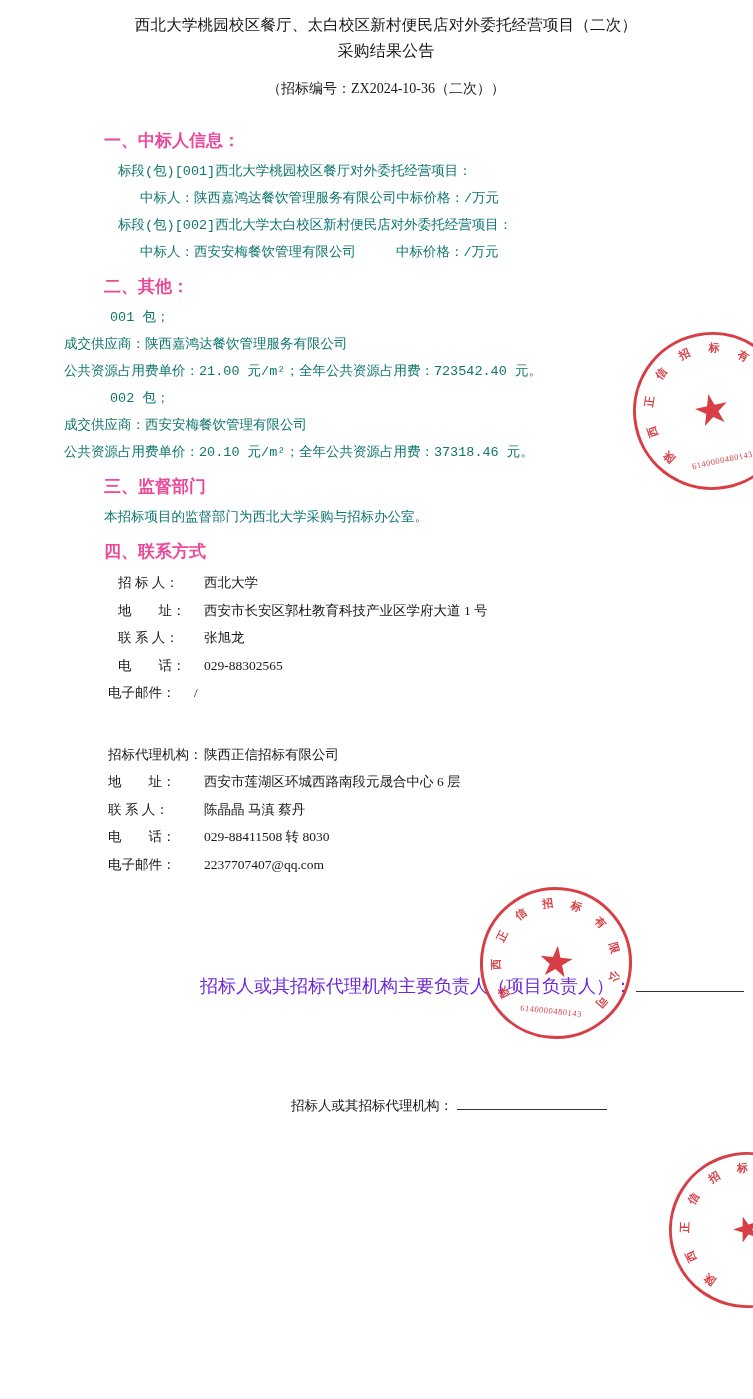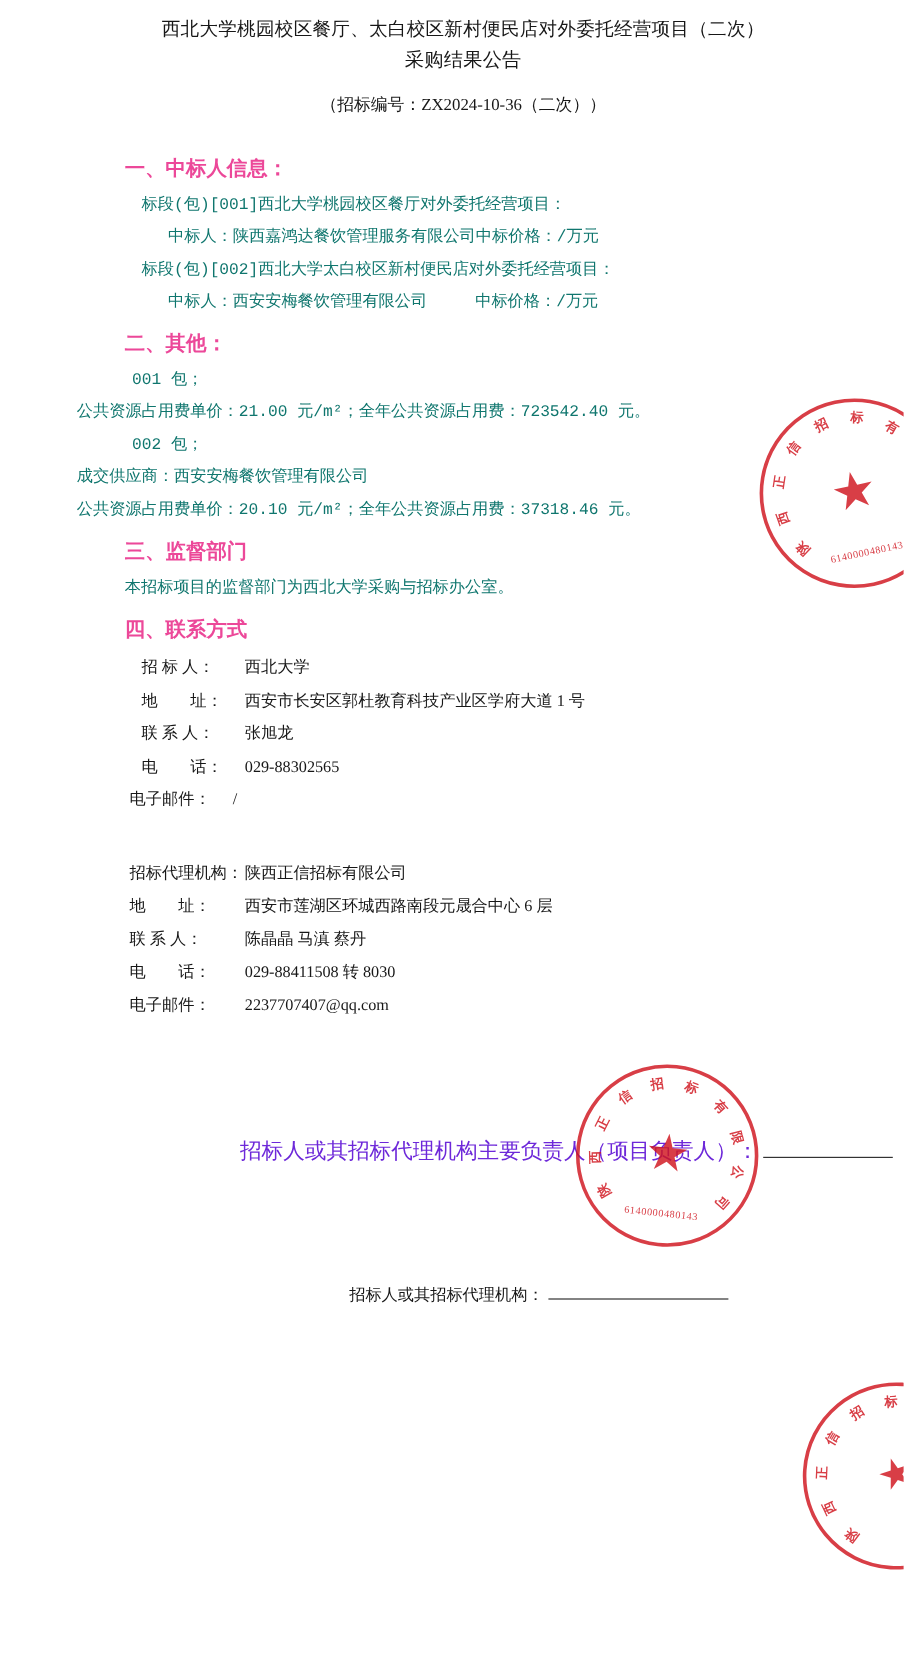--- a/index.html
+++ b/index.html
@@ -222,20 +222,21 @@
       <span>中标价格：/万元</span>
     </div>
     <div class="p indent1">标段(包)[002]西北大学太白校区新村便民店对外委托经营项目：</div>
     <div class="p indent2 two-col">
       <span class="left">中标人：西安安梅餐饮管理有限公司</span>
       <span>中标价格：/万元</span>
     </div>
 
     <div class="section-head">二、其他：</div>
     <div class="p indent-small">001 包；</div>
+    <div class="p indent0">成交供应商：陕西嘉鸿达餐饮管理服务有限公司</div>
     <div class="p indent0">公共资源占用费单价：21.00 元/m²；全年公共资源占用费：723542.40 元。</div>
     <div class="p indent-small">002 包；</div>
     <div class="p indent0">成交供应商：西安安梅餐饮管理有限公司</div>
     <div class="p indent0">公共资源占用费单价：20.10 元/m²；全年公共资源占用费：37318.46 元。</div>
 
     <div class="section-head">三、监督部门</div>
     <div class="p indent-mid">本招标项目的监督部门为西北大学采购与招标办公室。</div>
 
     <div class="section-head">四、联系方式</div>
 

